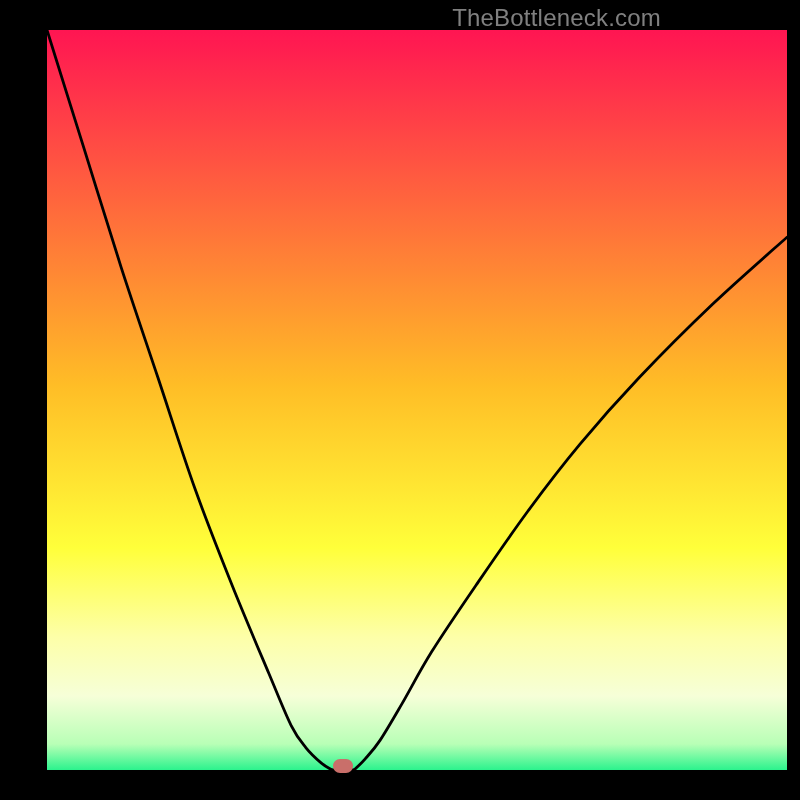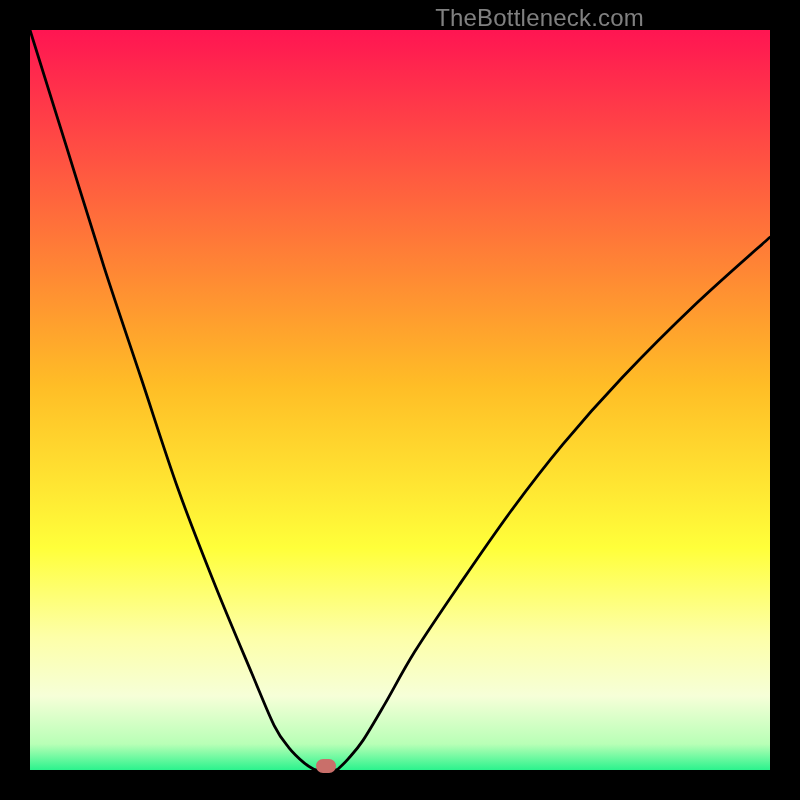--- a/index.html
+++ b/index.html
@@ -9,20 +9,21 @@
     width: 800px;
     height: 800px;
     overflow: hidden;
     font-family: Arial, Helvetica, sans-serif;
   }
   .outer {
     width: 656px;
     height: 800px;
     background: #000;
     position: relative;
+    margin-left: 17px;
   }
   .watermark {
     position: absolute;
     top: 4px;
     right: 12px;
     color: #808080;
     font-size: 24px;
     font-weight: 500;
     letter-spacing: 0.2px;
   }

